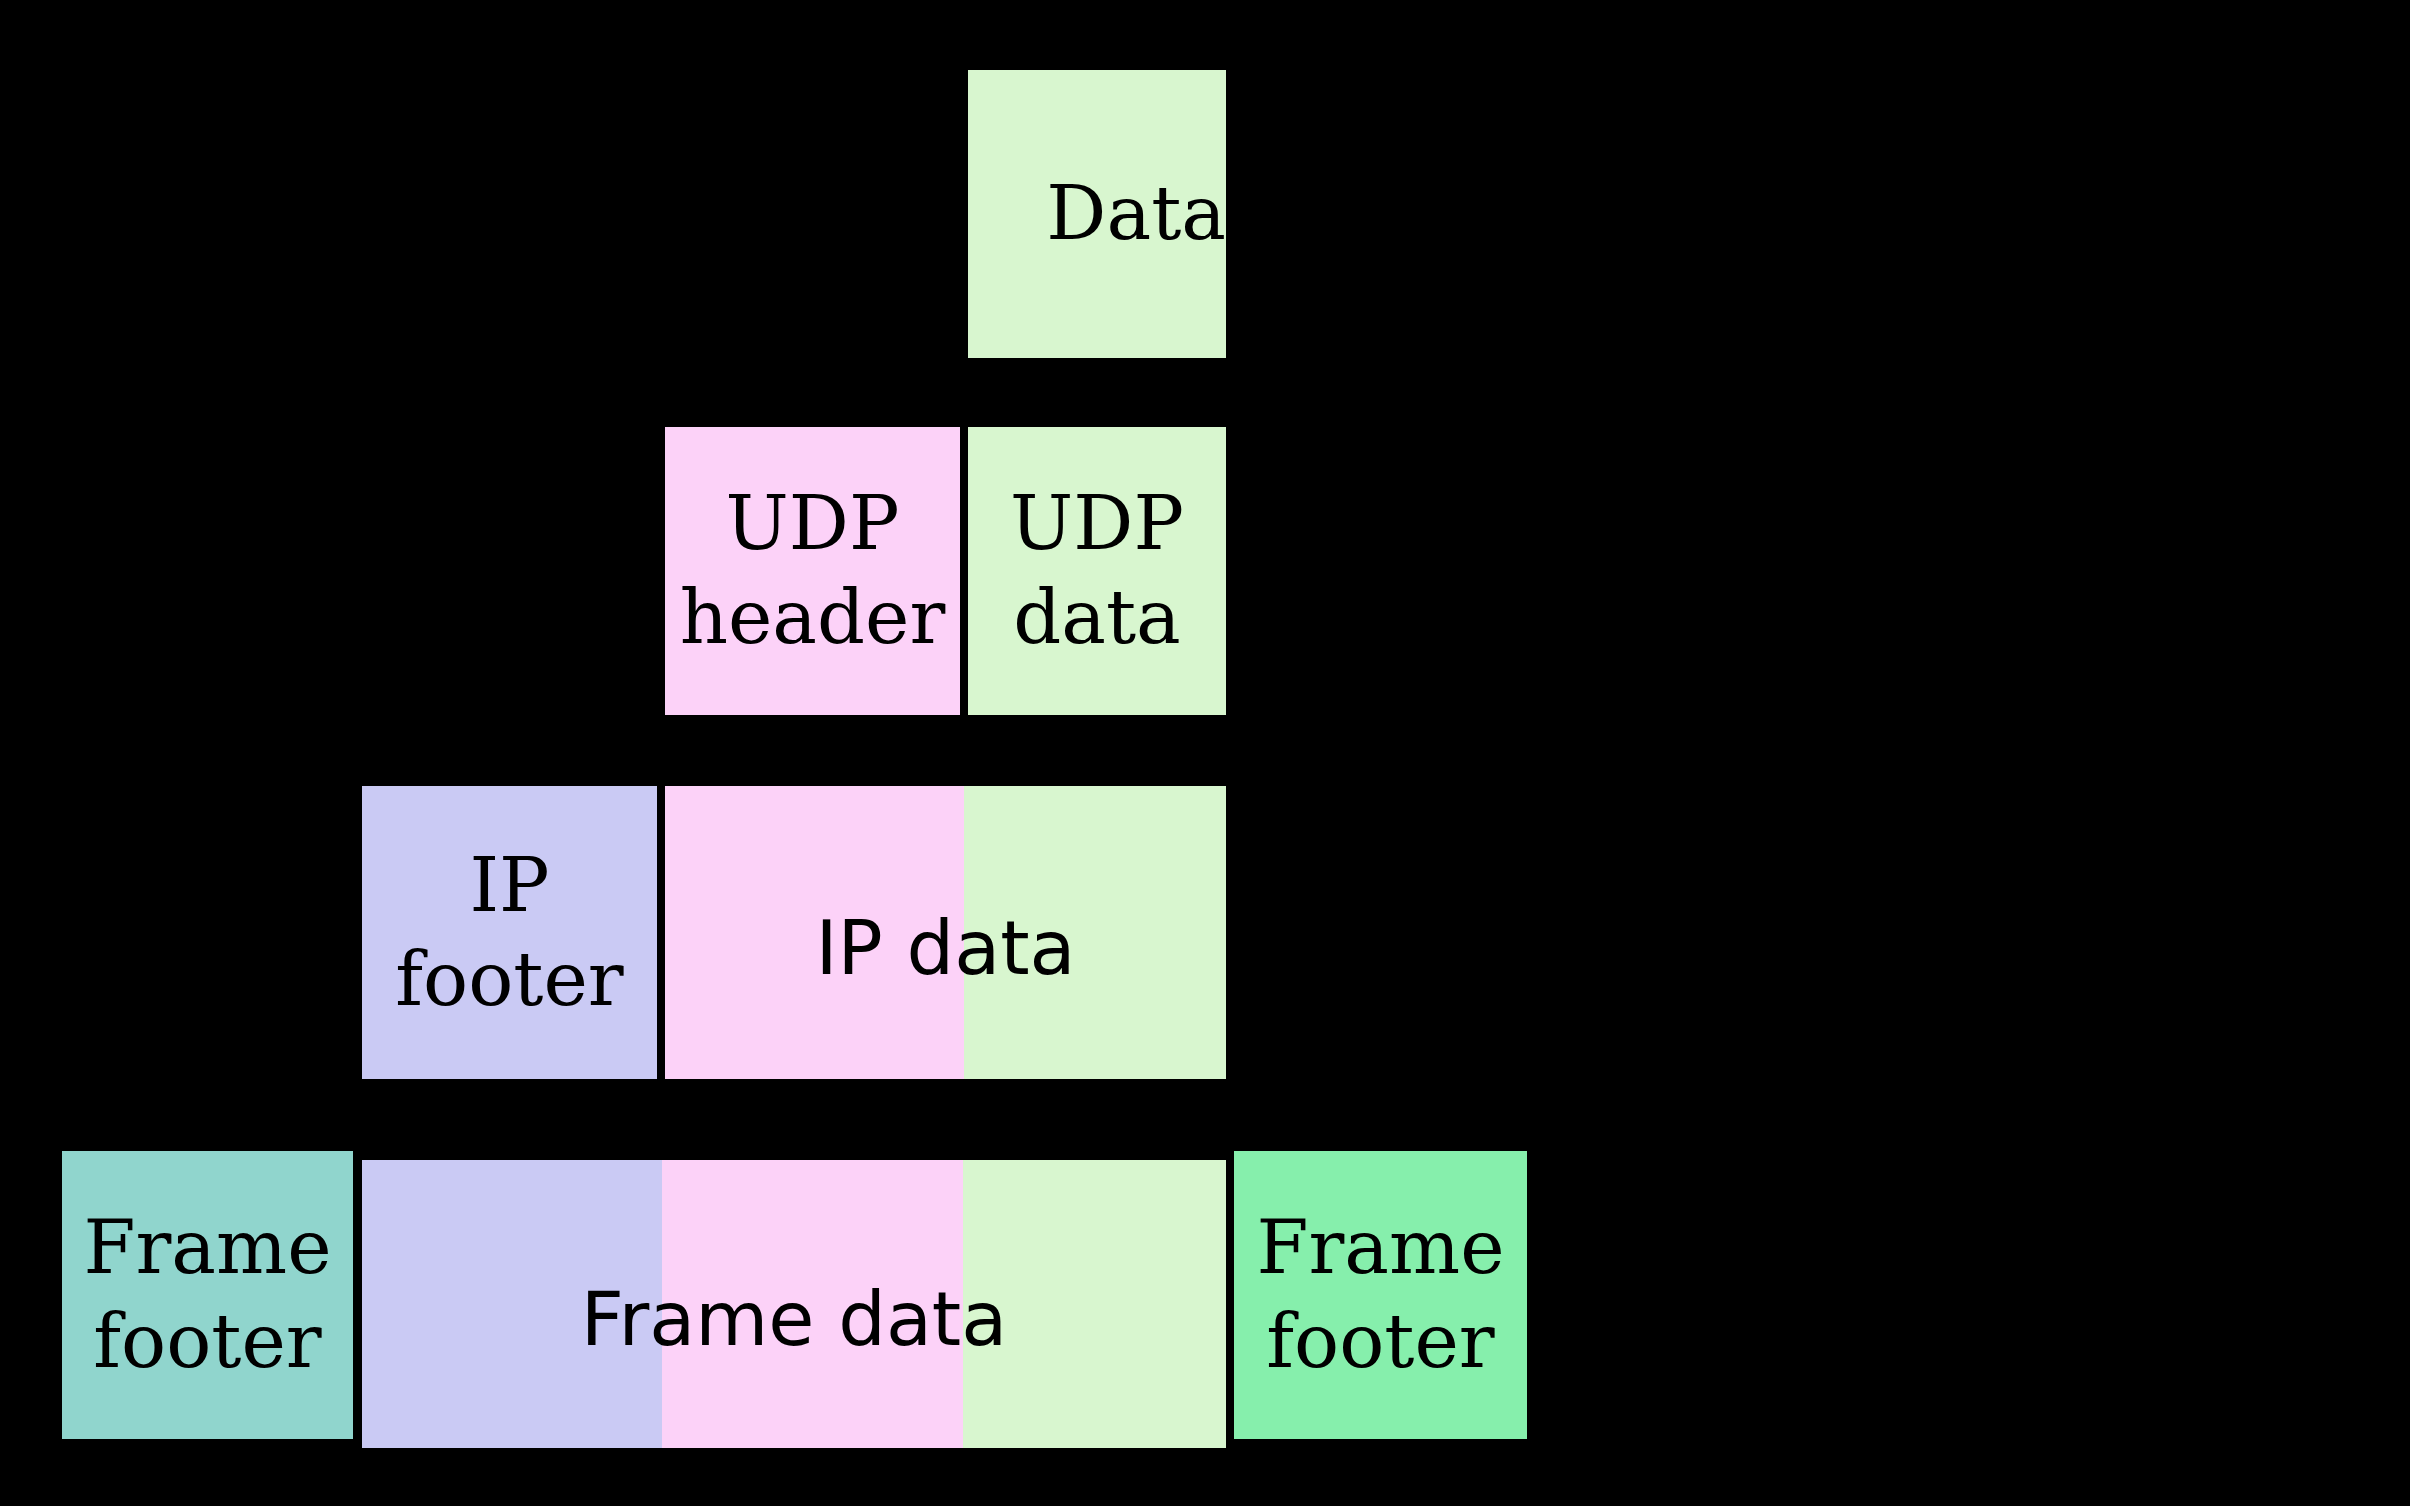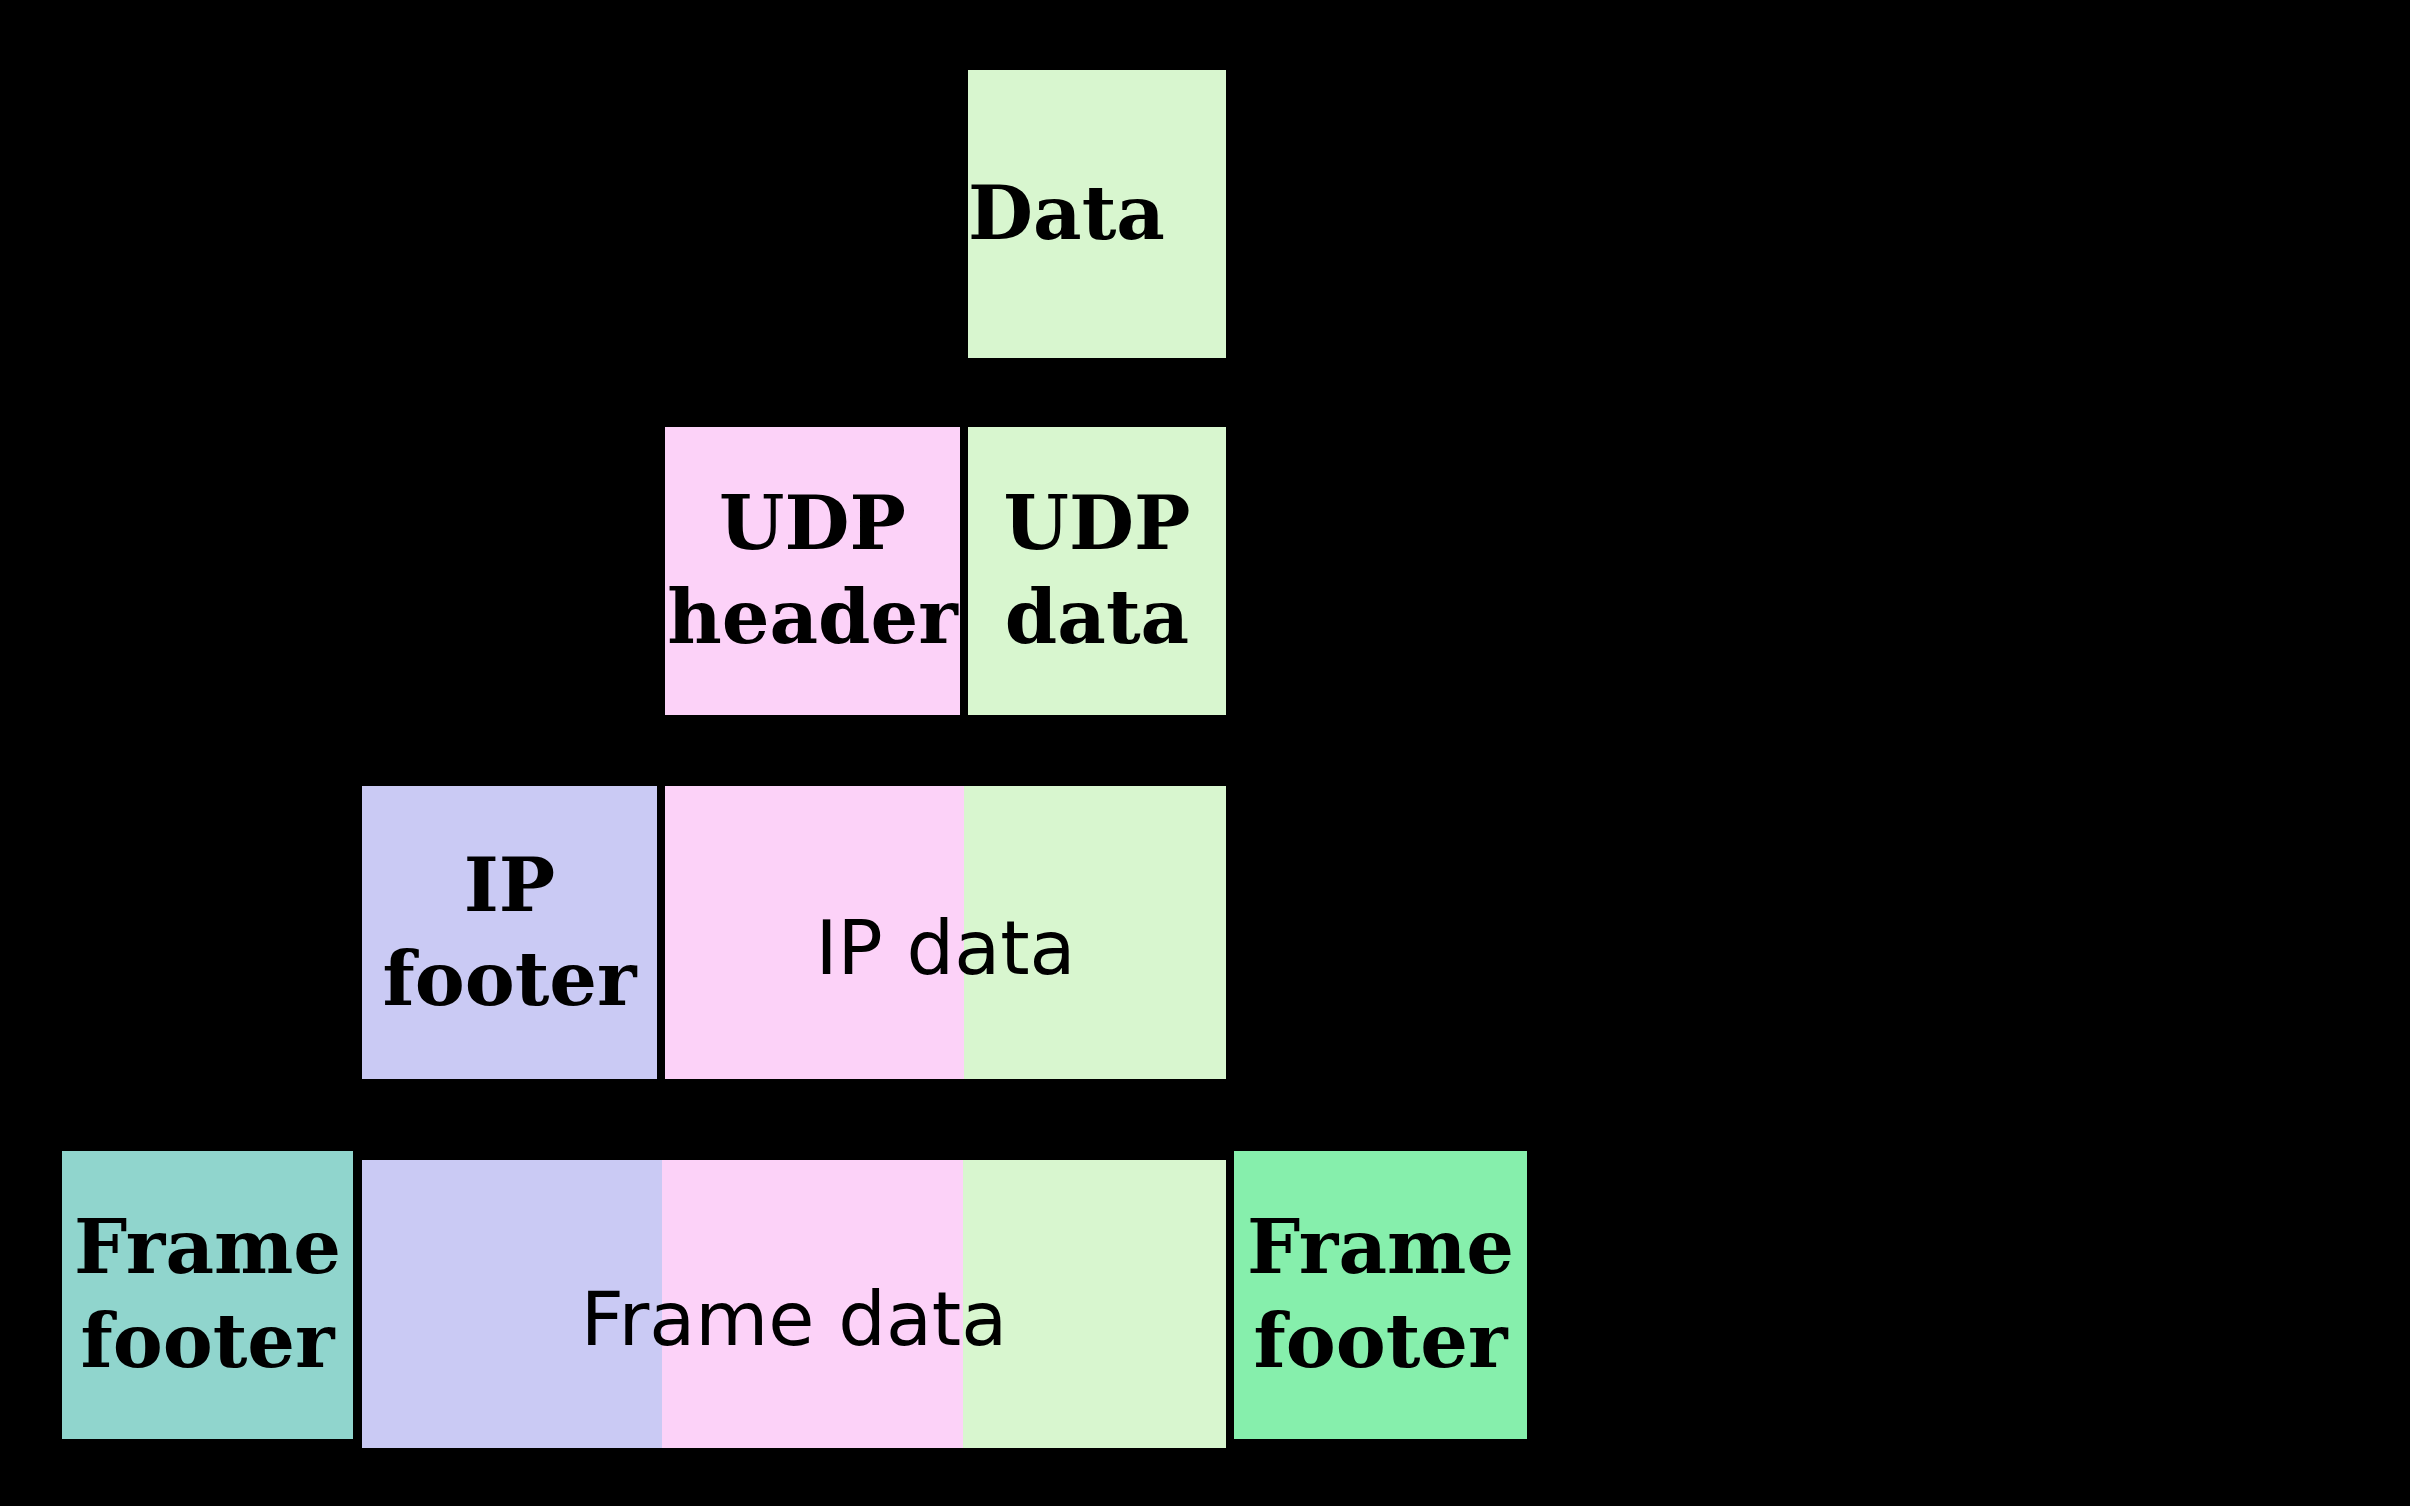--- a/index.html
+++ b/index.html
@@ -15,23 +15,22 @@
     width: 2411px;
     height: 1507px;
     background: #000000;
   }
   .box {
     position: absolute;
     box-sizing: border-box;
     border: 4.7px solid #000000;
     display: flex;
     align-items: center;
-    justify-content: flex-start;
+    justify-content: flex-end;
     text-align: center;
-    font-weight: bold;
   }
   .composite {
     position: absolute;
     box-sizing: border-box;
     border: 4.7px solid #000000;
     display: flex;
   }
   .seg {
     height: 100%;
   }

